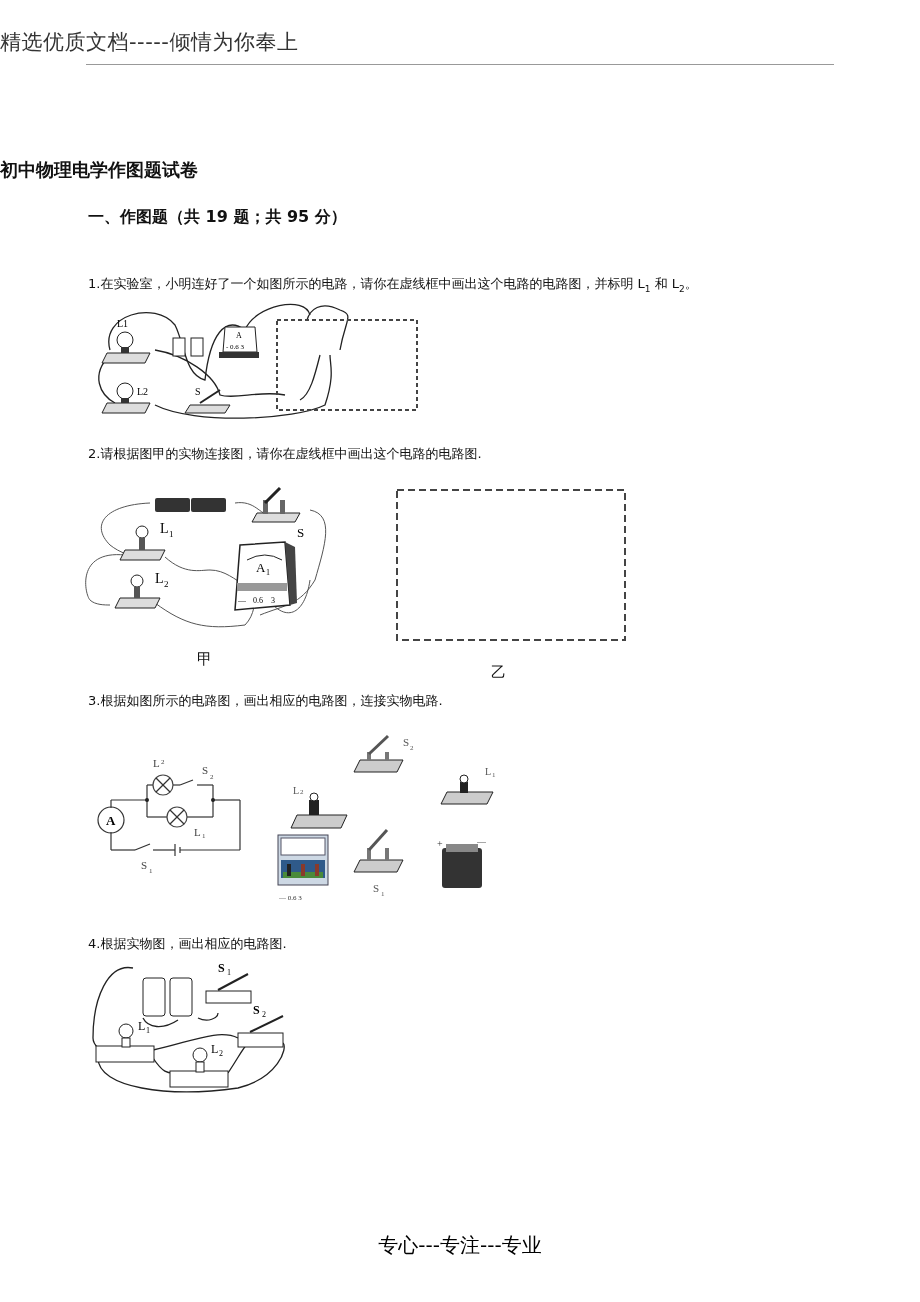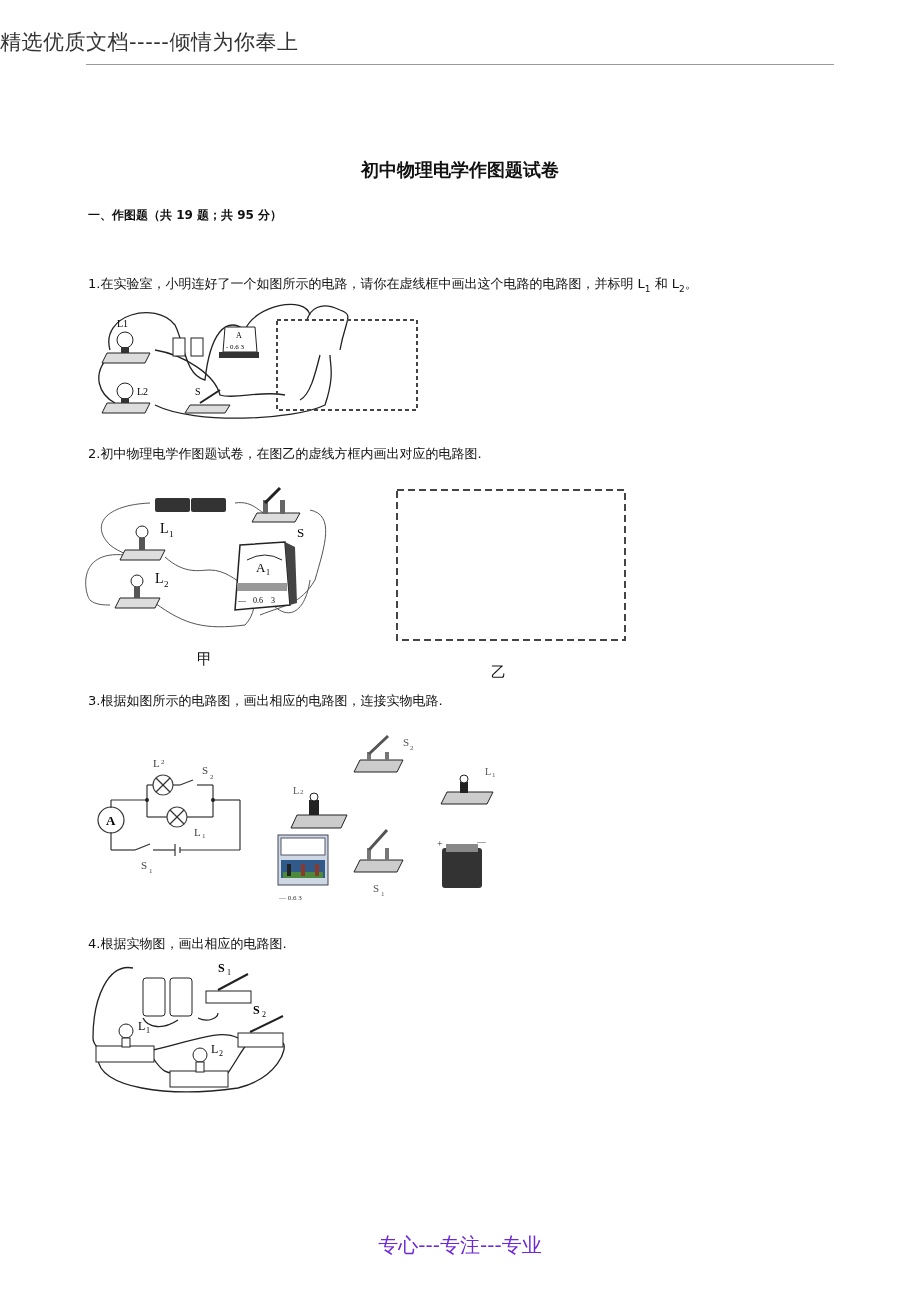--- a/index.html
+++ b/index.html
@@ -1,25 +1,25 @@
 <!DOCTYPE html>
 <html><head>
 <meta charset="utf-8">
 <style>
   html,body{margin:0;padding:0;background:#fff;}
   body{width:920px;height:1302px;position:relative;overflow:hidden;font-family:"DejaVu Sans","Liberation Sans",sans-serif;color:#111;}
   .abs{position:absolute;}
   .header-text{left:0;width:920px;top:28px;font-size:21px;color:#333;letter-spacing:0.5px;}
   .header-rule{left:86px;width:748px;top:64px;height:0;border-top:1px solid #999;}
-  .title{left:0;width:920px;top:158px;text-align:center;font-size:18px;font-weight:bold;}
-  .section{left:88px;top:207px;font-size:12px;font-weight:bold;}
+  .title{left:0;width:920px;top:158px;font-size:18px;font-weight:bold;}
+  .section{left:88px;top:207px;font-size:16px;font-weight:bold;}
   .q{left:88px;font-size:13px;}
   .q sub{font-size:9px;}
   .cap{font-size:15px;}
-  .footer-text{left:0;width:920px;top:1232px;text-align:center;font-size:20px;color:#6d28d9;}
+  .footer-text{left:0;width:920px;top:1232px;text-align:center;font-size:20px;color:#000000;}
   svg text{font-family:"Liberation Serif","DejaVu Serif",serif;}
 </style>
 </head>
 <body>
 
 <div class="abs header-text">精选优质文档-----倾情为你奉上</div>
 <div class="abs header-rule"></div>
 
 <div class="abs title">初中物理电学作图题试卷</div>
 <div class="abs section">一、作图题（共 19 题；共 95 分）</div>
@@ -65,21 +65,21 @@
   <g>
     <polygon points="95,110 135,110 130,118 90,118" fill="#ddd" stroke="#222"></polygon>
     <line x1="105" y1="108" x2="125" y2="95" stroke="#222" stroke-width="2"></line>
     <text x="100" y="100" font-size="10">S</text>
   </g>
 
   <rect x="182" y="25" width="140" height="90" fill="none" stroke="#444" stroke-width="2" stroke-dasharray="4,3"></rect>
 </svg>
 
 <div class="abs q" style="top:445px;">
-  <span>2.</span><span>初中物理电学作图题试卷，在图乙的虚线方框内画出对应的电路图.</span>
+  <span>2.</span><span>请根据图甲的实物连接图，请你在虚线框中画出这个电路的电路图.</span>
 </div>
 
 <svg class="abs" style="left:85px;top:485px;" width="560" height="200">
   <g fill="none" stroke="#555" stroke-width="1">
     <path d="M65,18 C20,20 5,40 25,60 C35,68 45,70 50,72"></path>
     <path d="M150,18 C170,15 175,30 185,30"></path>
     <path d="M225,25 C250,30 240,60 230,95 C215,120 200,120 175,130"></path>
     <path d="M40,70 C-10,65 0,110 5,115 C10,120 20,120 25,120"></path>
     <path d="M80,72 C100,90 115,85 125,85 C140,85 150,95 160,100"></path>
     <path d="M70,118 C100,140 120,145 160,140 C170,130 170,115 170,110"></path>

